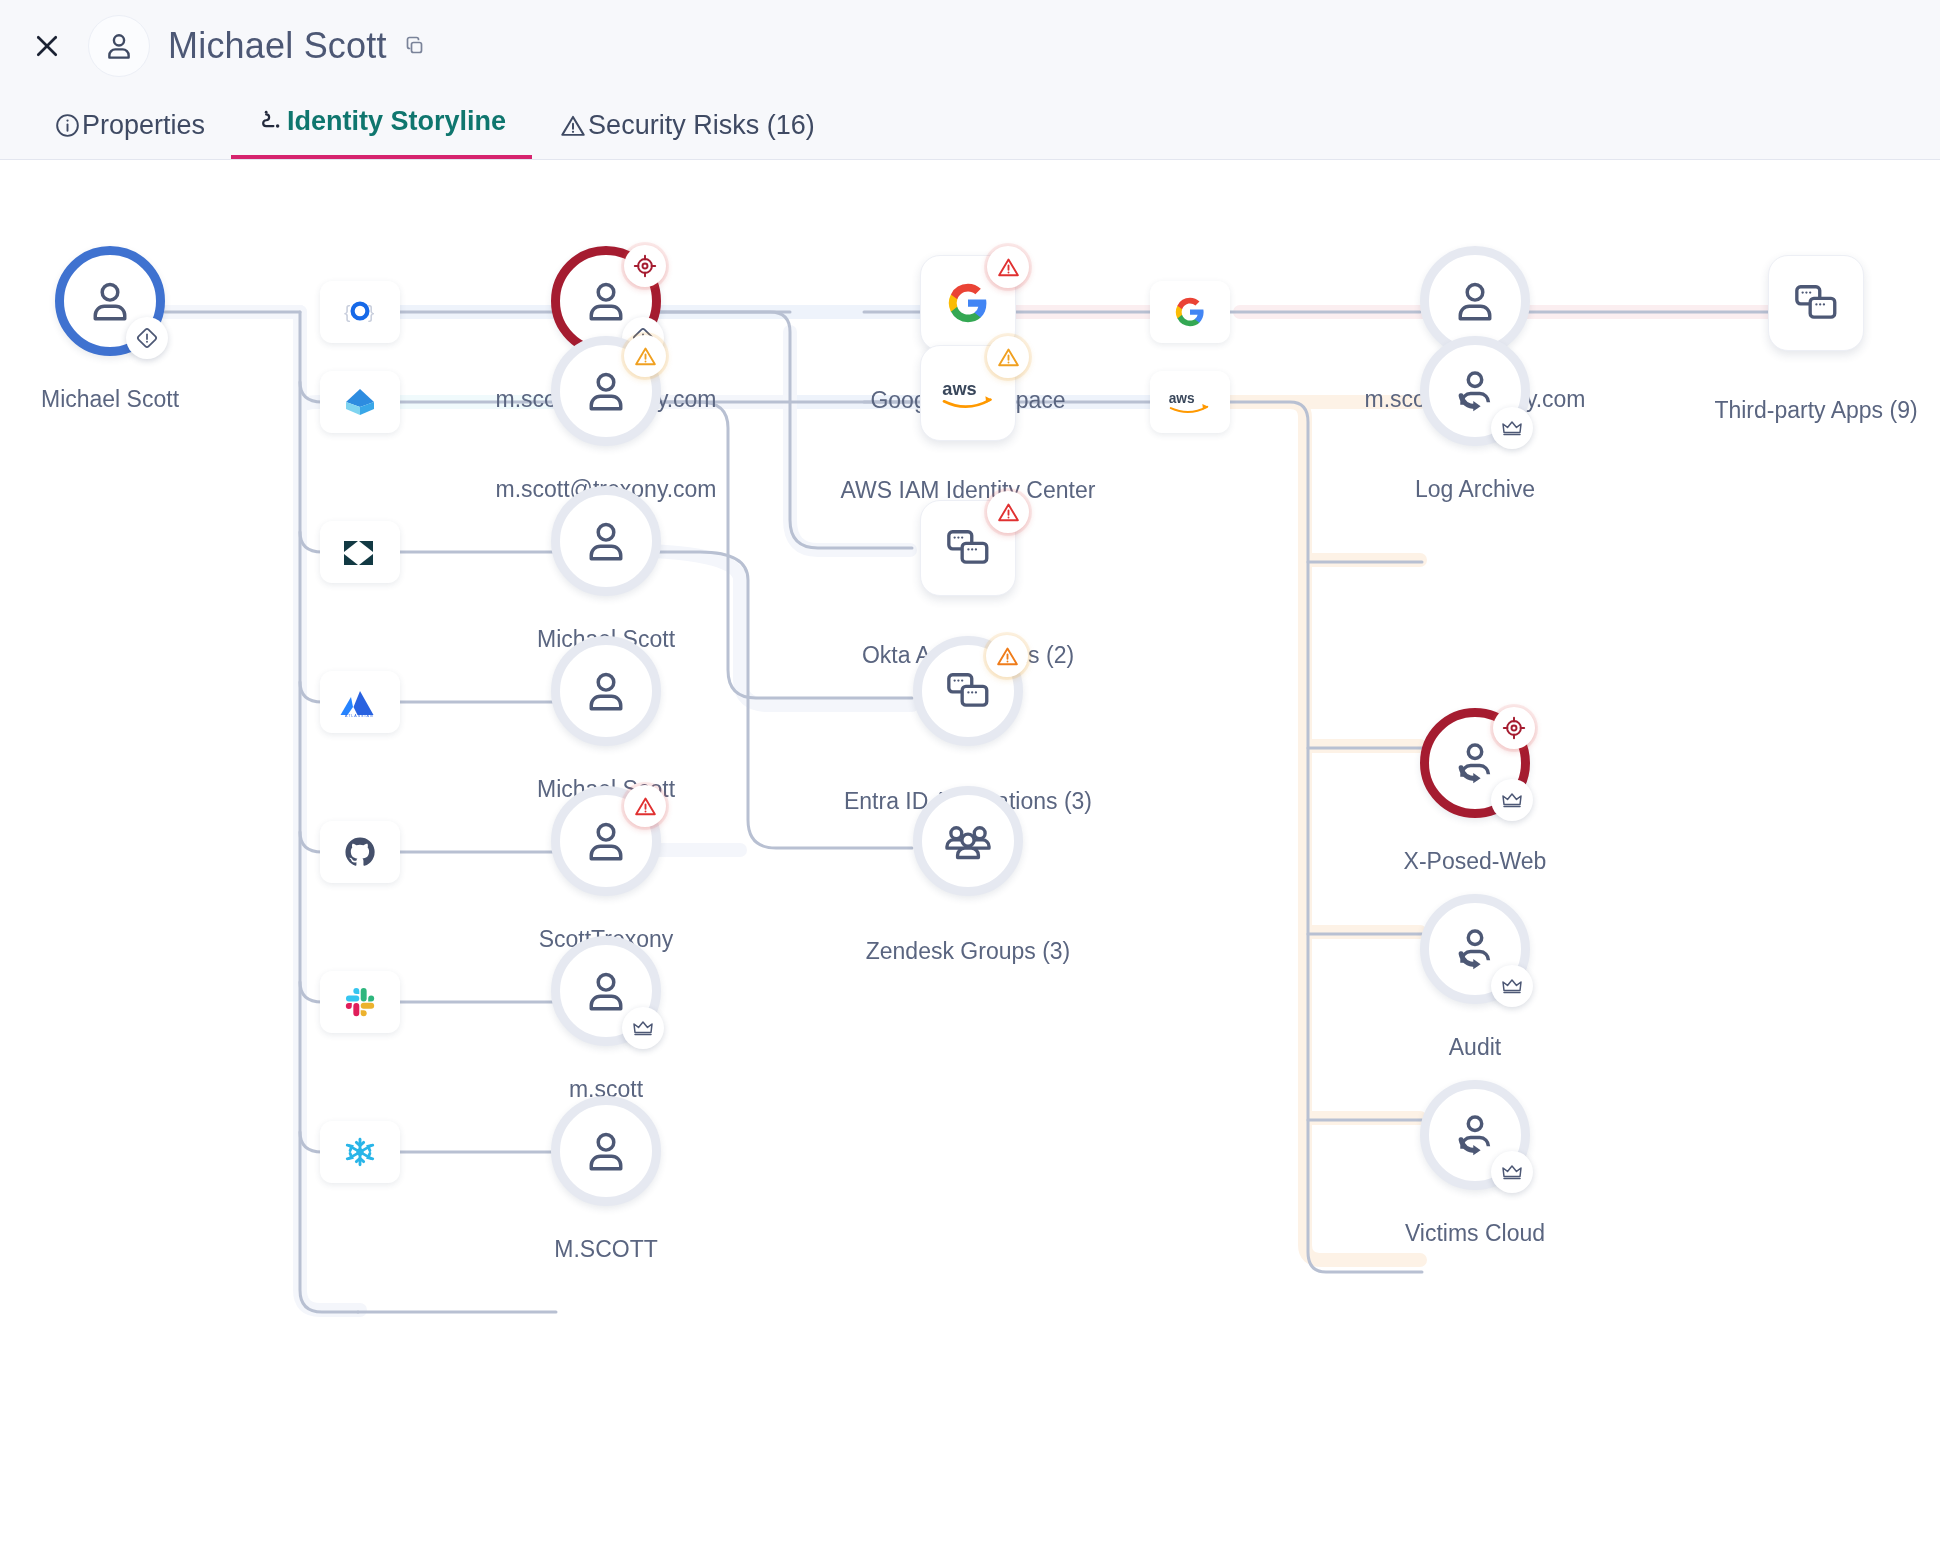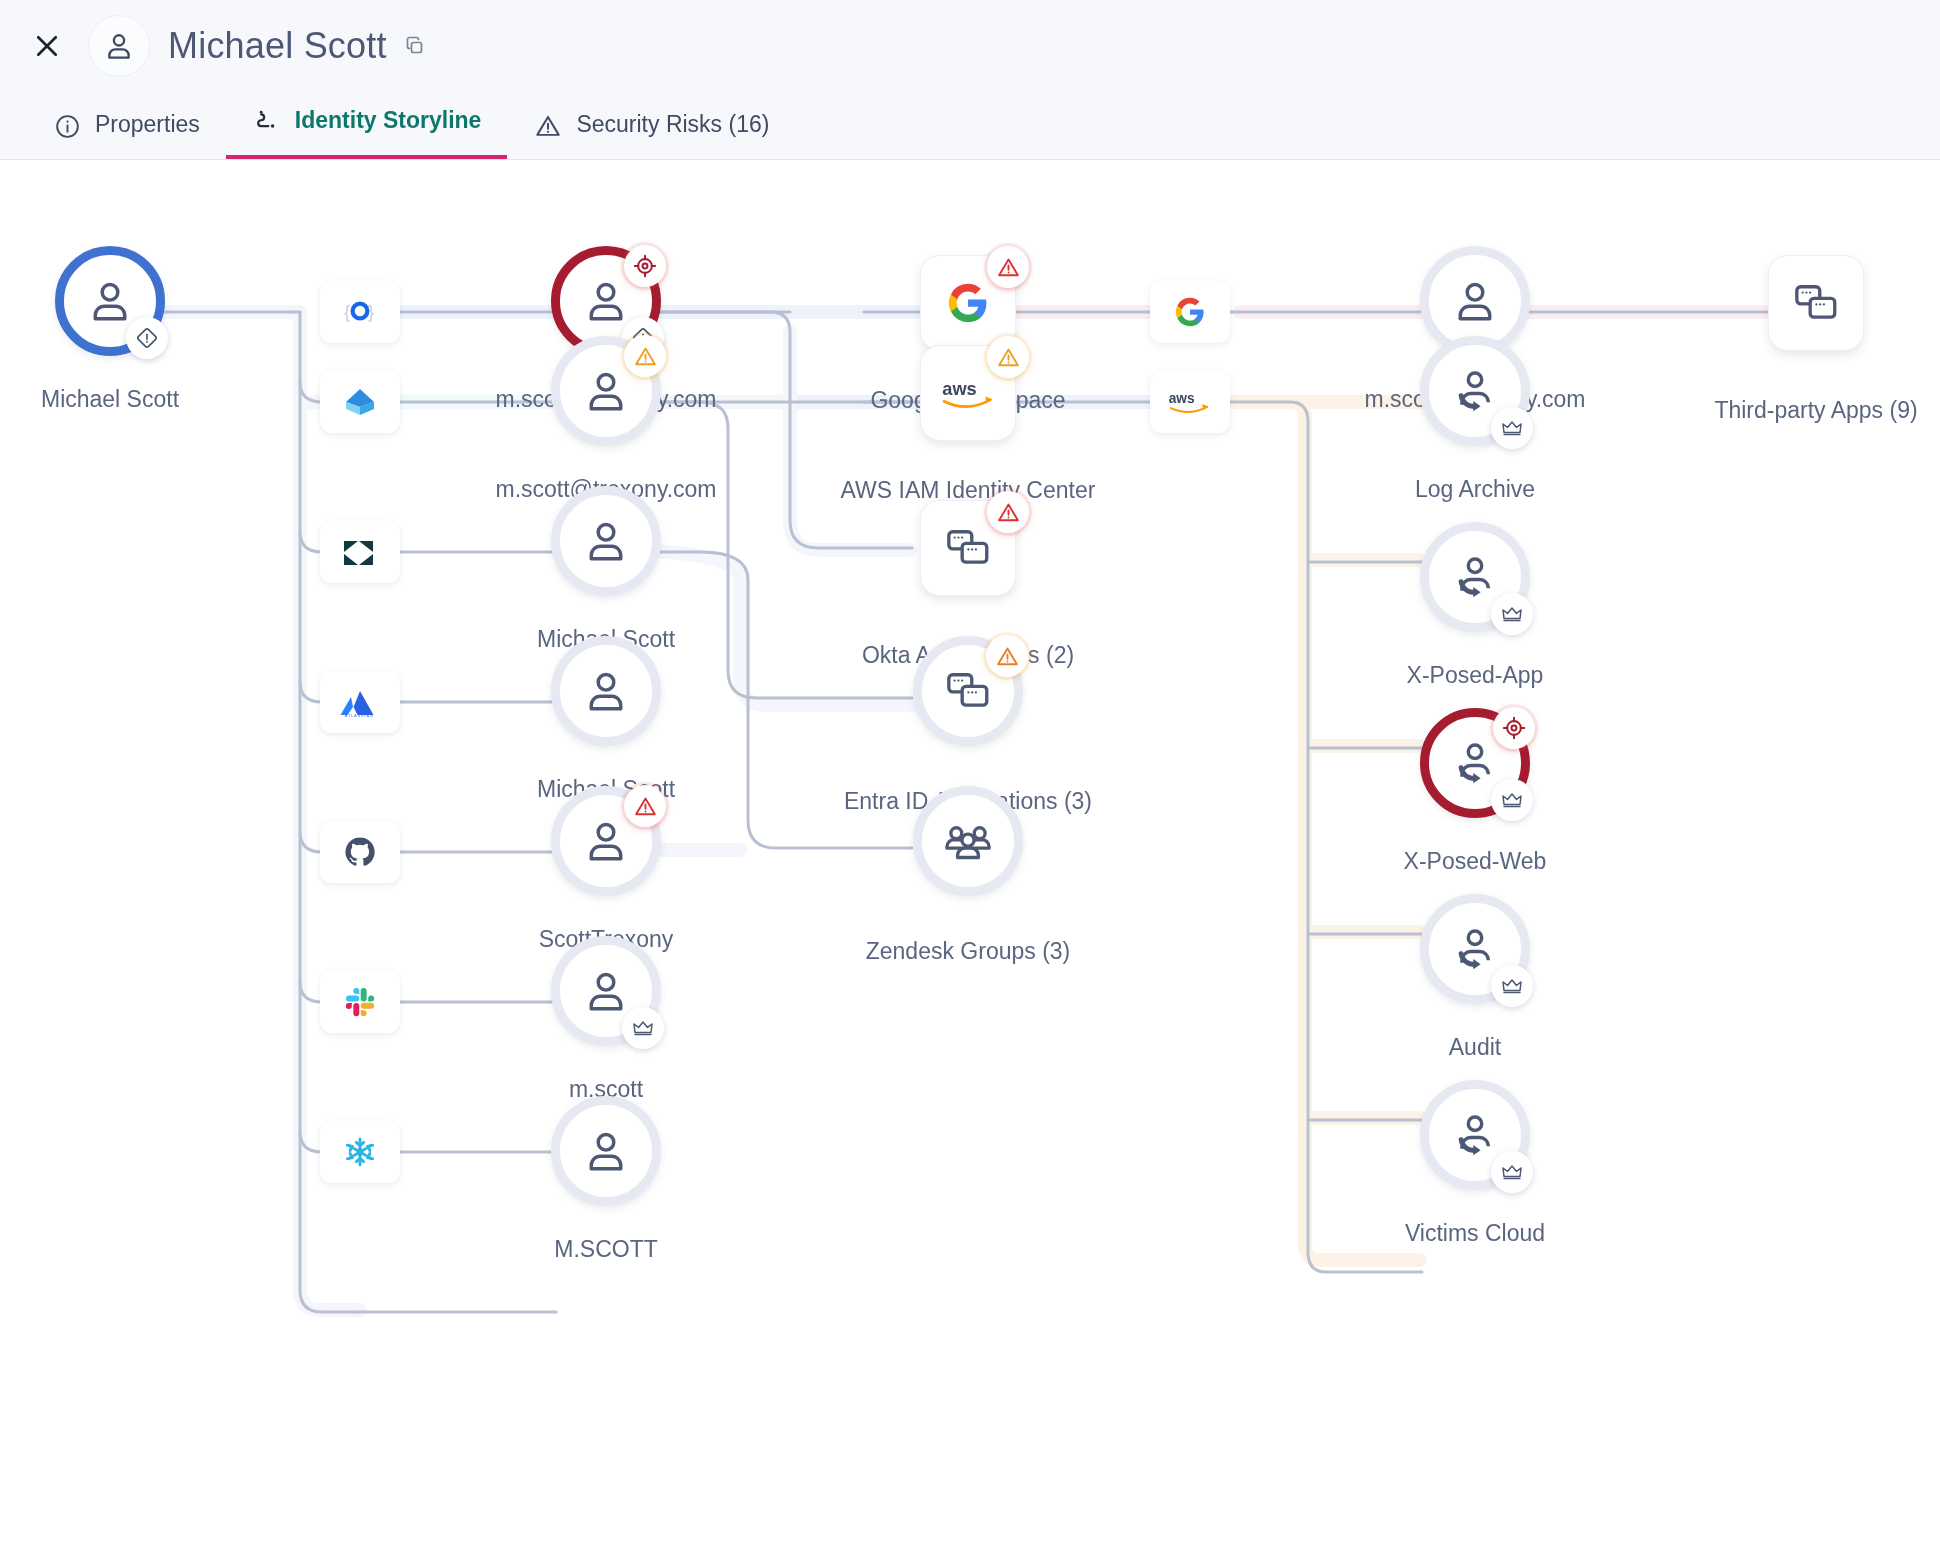--- a/index.html
+++ b/index.html
@@ -28,23 +28,23 @@
     display: flex; align-items: center; justify-content: center;
   }
   .hdr-title {
     margin-left: 18px; font-size: 36px; font-weight: 400; color: #4d5875;
     letter-spacing: .2px;
   }
   .copy-btn { margin-left: 14px; width: 28px; height: 28px; display:flex; align-items:center; justify-content:center; cursor: pointer; }
 
   .tabs { position: absolute; left: 0; bottom: 0; height: 68px; display: flex; align-items: flex-end; }
   .tab {
-    display: flex; align-items: flex-start; gap: 13px;
+    display: flex; align-items: center; 
     padding: 0 26px 18px 26px; cursor: pointer;
-    font-size: 23px; color: #3f4a63; font-weight: 400;
+    font-size: 27px; color: #3f4a63; font-weight: 400;
   }
   .tab:first-child { margin-left: 26px; }
   .tab.active { font-weight: 700; color: #0f766e; border-bottom: 4px solid #d6246e; }
   .tab .ticon { width: 30px; height: 30px; display:flex; align-items:center; justify-content:center; }
 
   
   .canvas { position: absolute; left: 0; top: 160px; width: 1940px; height: 1384px; background: #fff; }
   .edges { position: absolute; left: 0; top: 0; width: 1940px; height: 1384px; }
 
   
@@ -596,37 +596,20 @@
       <span class="badge br crown">
         <svg width="24" height="24" viewBox="0 0 24 24" fill="none" stroke="#4d5875" stroke-width="1.5" stroke-linejoin="round">
           <path d="M4 16.5 3 8l4.5 3.4L12 6l4.5 5.4L21 8l-1 8.5z"></path>
             <line x1="4" y1="18.6" x2="20" y2="18.6" stroke-linecap="round"></line>
         </svg>
       </span>
     </div>
     <div class="lbl" style="top:140px;">Log Archive</div>
   </div>
 
-  <div class="node" style="left:1420px; top:362px;">
-    <div class="circ">
-      <svg width="52" height="52" viewBox="0 0 24 24" fill="none" stroke="#4d5875" stroke-width="1.6">
-        <circle cx="12" cy="6.8" r="3.1"></circle>
-        <path d="M6 18.4v-1.2a4 4 0 0 1 4-4h4.2a4 4 0 0 1 4 4" stroke-linejoin="round"></path>
-        <path d="M5.6 14.2c.6 3.2 3.3 5 6.6 5" stroke-width="2.3" stroke-linecap="round"></path>
-        <path d="M11.2 16.6 14.6 19l-3.4 2.4z" fill="#4d5875" stroke="none"></path>
-      </svg>
-      <span class="badge br crown">
-        <svg width="24" height="24" viewBox="0 0 24 24" fill="none" stroke="#4d5875" stroke-width="1.5" stroke-linejoin="round">
-          <path d="M4 16.5 3 8l4.5 3.4L12 6l4.5 5.4L21 8l-1 8.5z"></path>
-            <line x1="4" y1="18.6" x2="20" y2="18.6" stroke-linecap="round"></line>
-        </svg>
-      </span>
-    </div>
-    <div class="lbl" style="top:140px;">X-Posed-App</div>
-  </div>
 
   <div class="node" style="left:1420px; top:548px;">
     <div class="circ risk">
       <svg width="52" height="52" viewBox="0 0 24 24" fill="none" stroke="#4d5875" stroke-width="1.6">
         <circle cx="12" cy="6.8" r="3.1"></circle>
         <path d="M6 18.4v-1.2a4 4 0 0 1 4-4h4.2a4 4 0 0 1 4 4" stroke-linejoin="round"></path>
         <path d="M5.6 14.2c.6 3.2 3.3 5 6.6 5" stroke-width="2.3" stroke-linecap="round"></path>
         <path d="M11.2 16.6 14.6 19l-3.4 2.4z" fill="#4d5875" stroke="none"></path>
       </svg>
       <span class="badge tr red">

